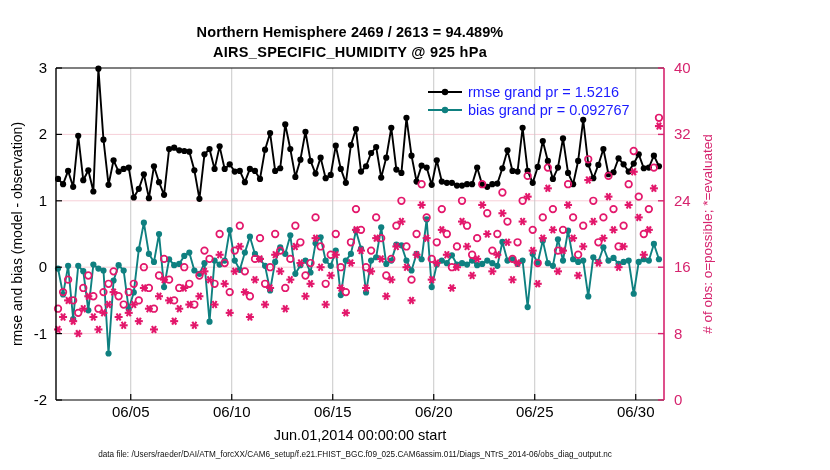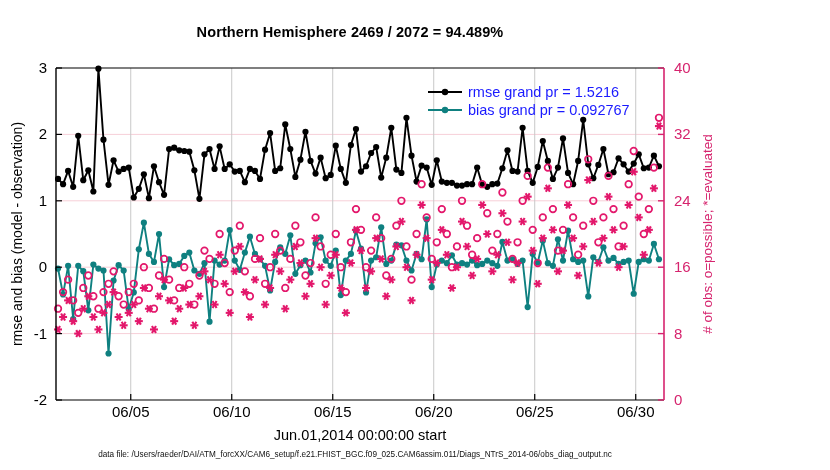--- a/index.html
+++ b/index.html
@@ -81,21 +81,22 @@
     font-family: "Liberation Sans", sans-serif;
     white-space: nowrap;
   }
 </style>
 </head>
 <body>
 
 <div id="figure">
 
   <div class="title-block">
-    <div>Northern Hemisphere 2469 / 2072 = 94.489%</div>
+    <div>Northern Hemisphere 2469 / 2613 = 94.489%</div>
+    <div class="title-line2">AIRS_SPECIFIC_HUMIDITY @ 925 hPa</div>
   </div>
 
   <svg class="plot" id="plot-svg" width="830" height="470">
       <rect x="56" y="68" width="608" height="332" fill="#ffffff"></rect>
       <line x1="56" y1="134.39999999999998" x2="664" y2="134.39999999999998" stroke="#f7cfd8" stroke-width="1"></line>
       <line x1="56" y1="200.8" x2="664" y2="200.8" stroke="#f7cfd8" stroke-width="1"></line>
       <line x1="56" y1="267.2" x2="664" y2="267.2" stroke="#f7cfd8" stroke-width="1"></line>
       <line x1="56" y1="333.6" x2="664" y2="333.6" stroke="#f7cfd8" stroke-width="1"></line>
       <line x1="130.7375415282392" y1="68" x2="130.7375415282392" y2="400" stroke="#c8c8c8" stroke-width="1"></line>
       <line x1="231.734219269103" y1="68" x2="231.734219269103" y2="400" stroke="#c8c8c8" stroke-width="1"></line>

